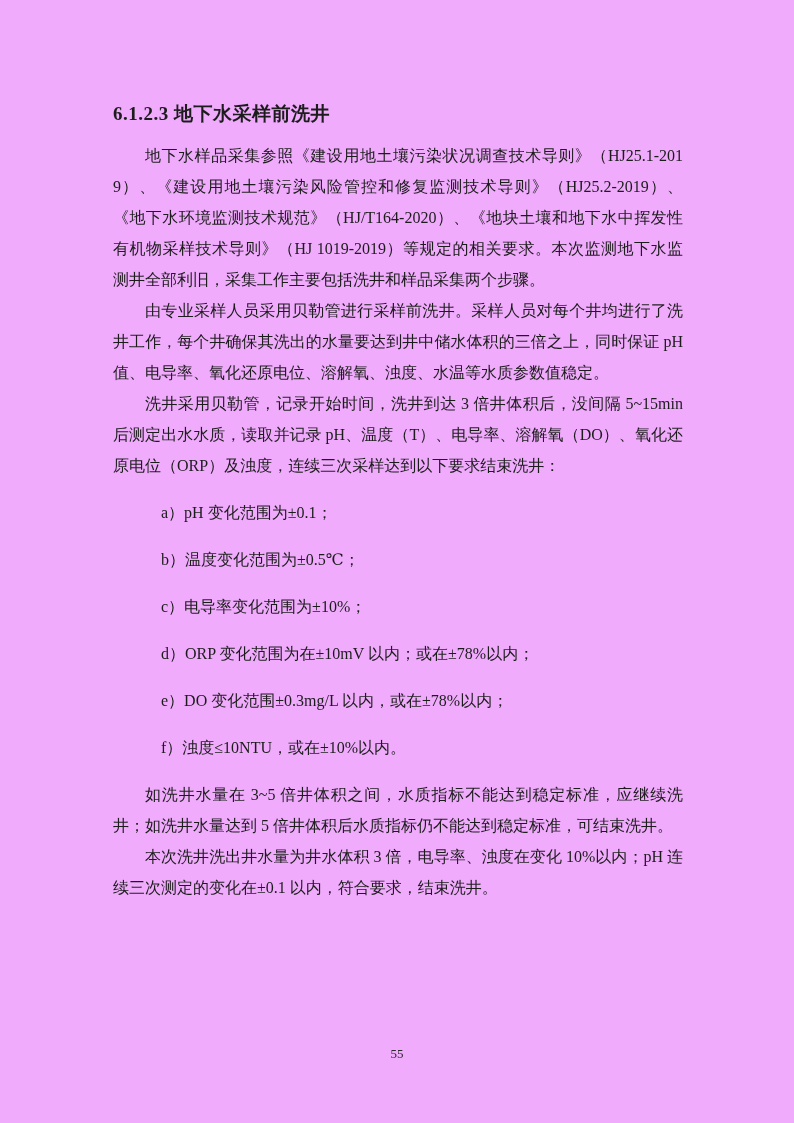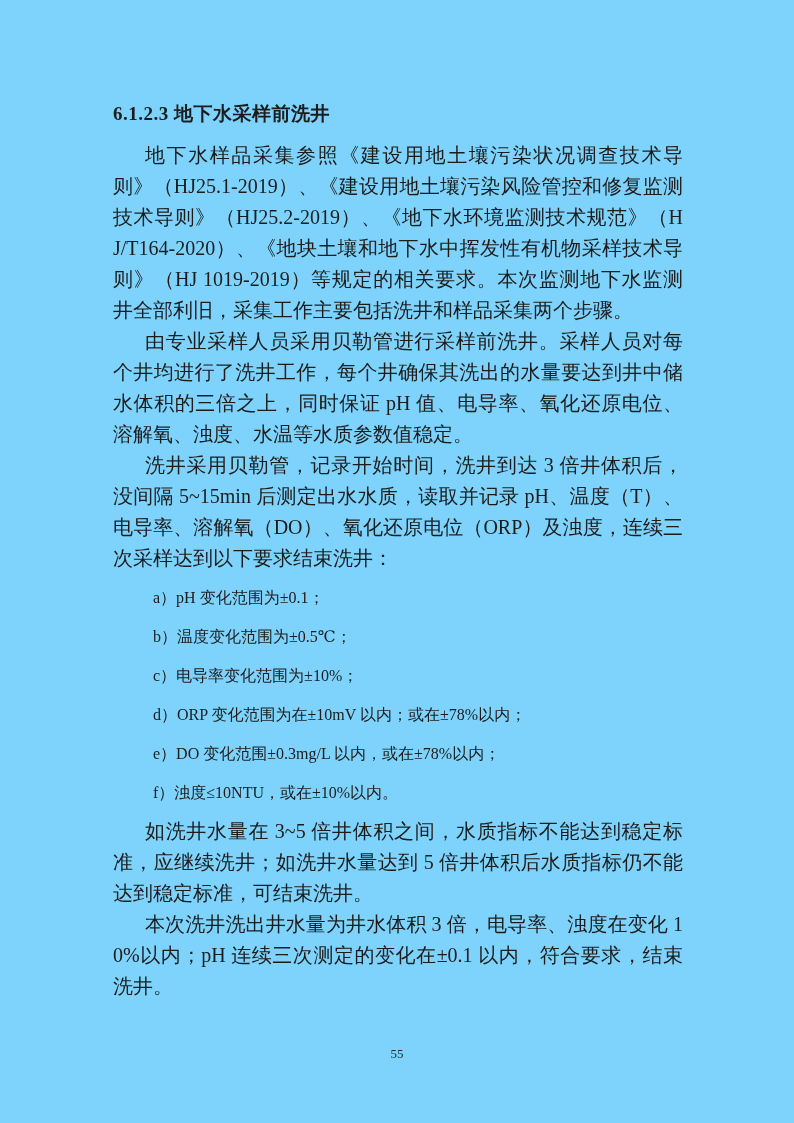--- a/index.html
+++ b/index.html
@@ -4,50 +4,50 @@
 <style>
   html, body {
     margin: 0;
     padding: 0;
     background: #ffffff;
   }
   .page {
     position: relative;
     width: 794px;
     height: 1123px;
-    background: #7dd3fc;
+    background: #f0abfc;
     overflow: hidden;
     font-family: "Liberation Serif", "DejaVu Serif", serif;
     color: #1c1c1c;
   }
   .content {
     position: absolute;
     left: 113px;
     top: 100px;
     width: 570px;
   }
   .section-heading {
     font-size: 19px;
     line-height: 27px;
     font-weight: bold;
     margin: 0 0 13px 0;
     letter-spacing: 0.5px;
   }
   .para {
-    font-size: 20px;
+    font-size: 16px;
     line-height: 31px;
     text-align: justify;
     text-indent: 32px;
     margin: 0;
     word-break: break-all;
   }
   .list-item {
     font-size: 16px;
     line-height: 31px;
-    margin: 8px;
+    margin: 16px;
     padding-left: 32px;
   }
   .page-number {
     position: absolute;
     left: 0;
     right: 0;
     top: 1046px;
     text-align: center;
     font-size: 13px;
     color: #2a2a2a;

